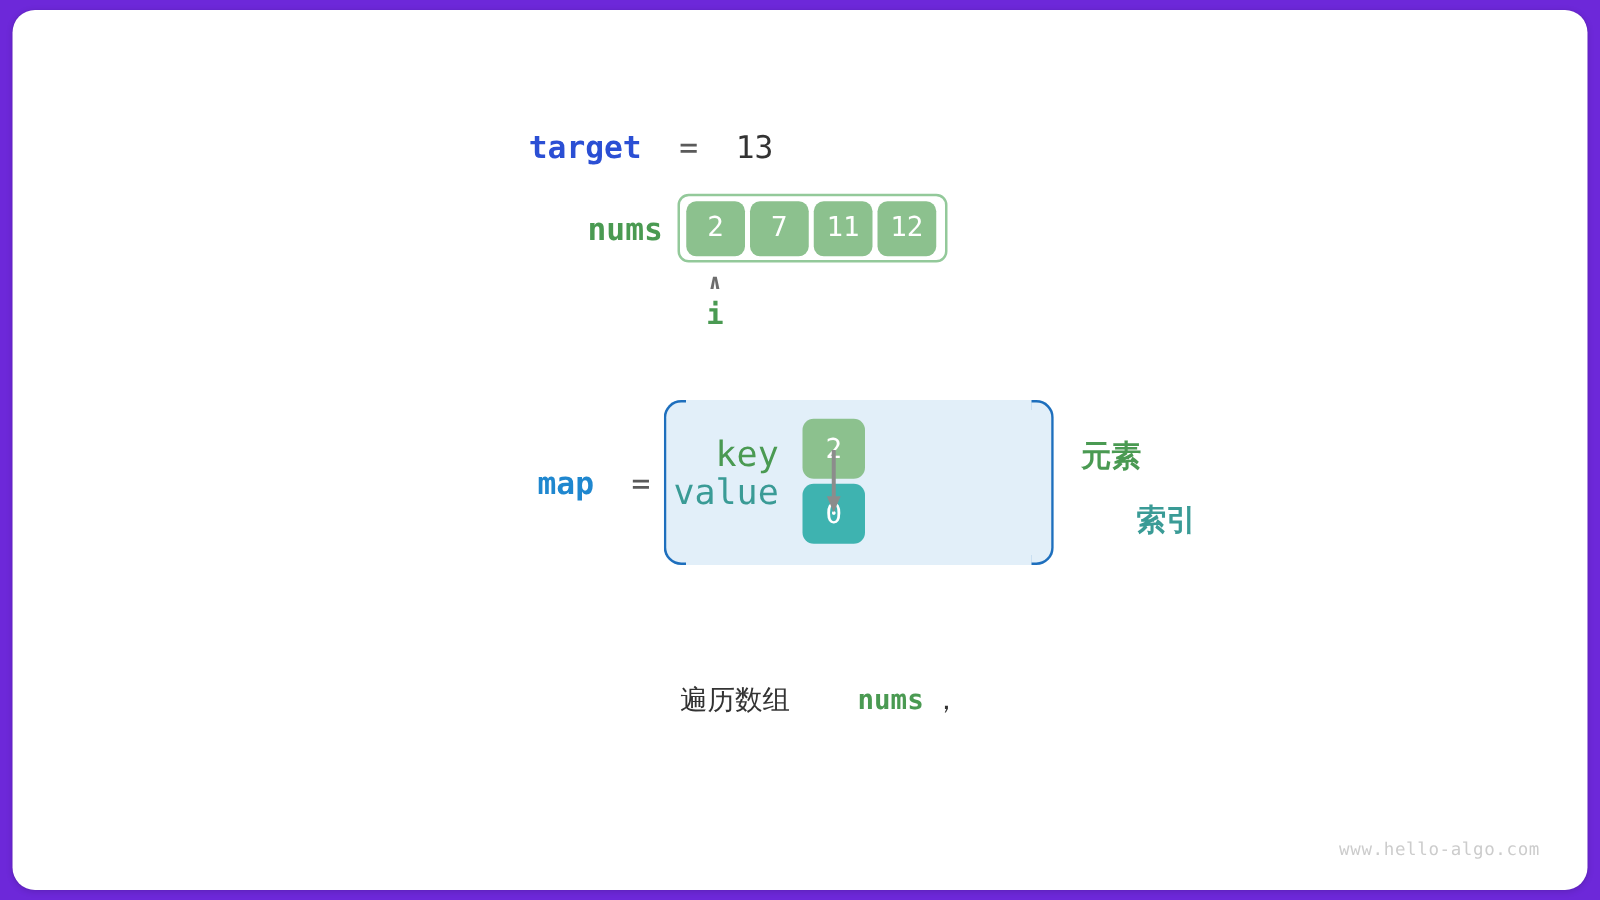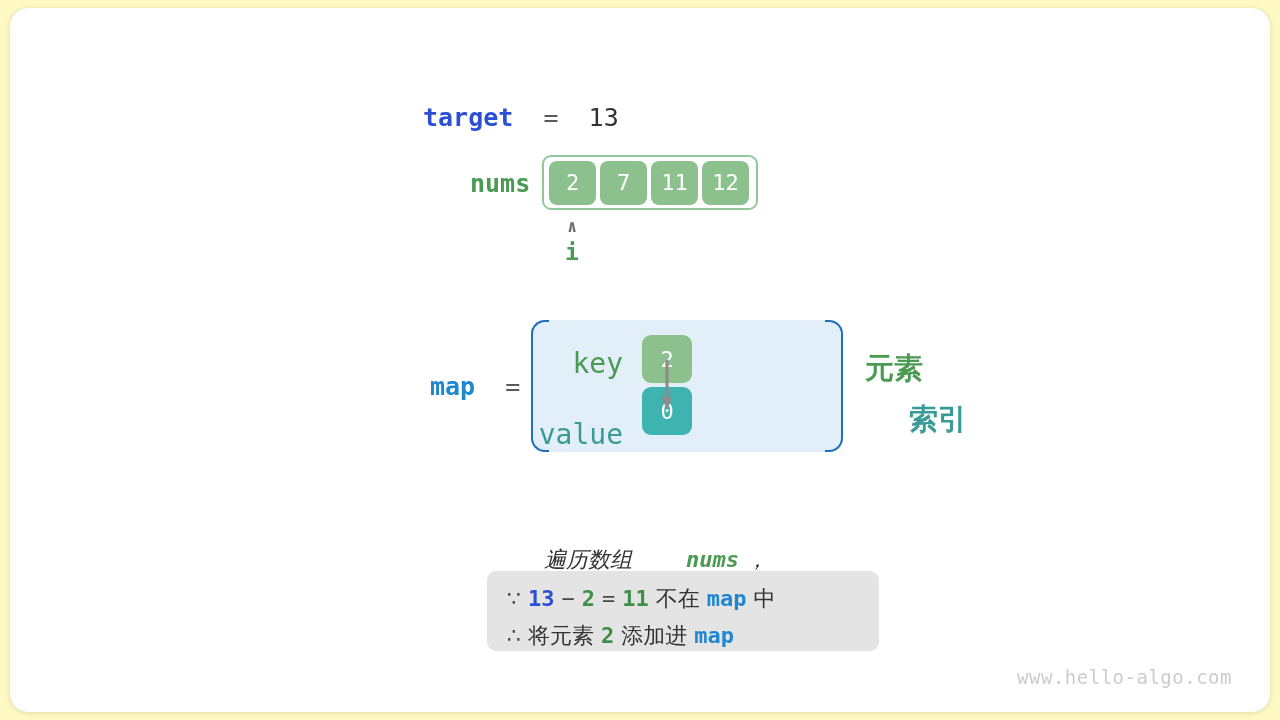--- a/index.html
+++ b/index.html
@@ -11,21 +11,21 @@
     width: 1280px;
     height: 720px;
     overflow: hidden;
     font-family: "DejaVu Sans", sans-serif;
   }
 
   #canvas {
     position: relative;
     width: 1280px;
     height: 720px;
-    background: #fef9c3;
+    background: #6d28d9;
     box-sizing: border-box;
   }
 
   #card {
     position: absolute;
     left: 10px;
     top: 8px;
     width: 1260px;
     height: 704px;
     background: #ffffff;
@@ -171,21 +171,21 @@
     text-align: right;
   }
   #key-label {
     left: 533px;
     top: 339px;
     width: 80px;
     color: #4a9a52;
   }
   #value-label {
     left: 521px;
-    top: 410px;
+    top: 369px;
     width: 92px;
     color: #3a9b96;
   }
 
   .kv-cell {
     position: absolute;
     left: 632px;
     width: 50px;
     height: 48px;
     border-radius: 9px;
@@ -209,37 +209,36 @@
     position: absolute;
     left: 646px;
     top: 352px;
     width: 22px;
     height: 54px;
   }
 
   .side-label {
     position: absolute;
     left: 855px;
-    font-size: 29px;
+    font-size: 24px;
     font-weight: bold;
     font-family: "DejaVu Sans", sans-serif;
   }
   #side-element { top: 341px; color: #4a9a52; }
   #side-index   { top: 392px; color: #3a9b96; margin-left: 44px; }
 
   
   #caption-line {
     position: absolute;
     left: 492px;
     top: 512px;
     white-space: pre;
     font-size: 22px;
     color: #333333;
     font-family: "DejaVu Sans", sans-serif;
-    font-style: italic;
   }
 
   #note-box {
     position: absolute;
     left: 477px;
     top: 563px;
     width: 392px;
     height: 80px;
     background: #e4e4e4;
     border-radius: 9px;
@@ -256,21 +255,21 @@
   .n-blue  { color: #2b4fd4; font-weight: bold; font-family: "DejaVu Sans Mono", monospace; }
   .n-green { color: #3f8f45; font-weight: bold; font-family: "DejaVu Sans Mono", monospace; }
   .n-map   { color: #1f87cf; font-weight: bold; font-family: "DejaVu Sans Mono", monospace; }
   .n-op    { color: #4a4a4a; font-family: "DejaVu Sans Mono", monospace; }
   .n-sym   { color: #4a4a4a; }
 
   #watermark {
     position: absolute;
     right: 38px;
     bottom: 24px;
-    font-size: 19px;
+    font-size: 14px;
     color: #cccccc;
     font-family: "DejaVu Sans Mono", monospace;
     letter-spacing: 0.5px;
   }
 </style>
 </head>
 <body>
 
 <div id="canvas">
   <div id="card">
@@ -321,21 +320,17 @@
       <polygon points="11,50 5.5,37 16.5,37" fill="#8c8c8c"></polygon>
     </svg>
 
     <div class="side-label" id="side-element">元素</div>
     <div class="side-label" id="side-index">索引</div>
 
     <div id="caption-line">
       <span>遍历数组 </span><span class="var-green mono" style="font-size:22px">nums</span><span> ，</span>
     </div>
 
-    <div id="note-box">
-      <div class="note-line"><span class="n-sym">∵</span> <span class="n-blue">13</span> <span class="n-op">−</span> <span class="n-green">2</span> <span class="n-op">=</span> <span class="n-green">11</span> <span>不在</span> <span class="n-map">map</span> <span>中</span></div>
-      <div class="note-line"><span class="n-sym">∴</span> <span>将元素</span> <span class="n-green">2</span> <span>添加进</span> <span class="n-map">map</span></div>
-    </div>
 
     <div id="watermark">www.hello-algo.com</div>
 
   </div>
 </div>
 
 </body></html>

